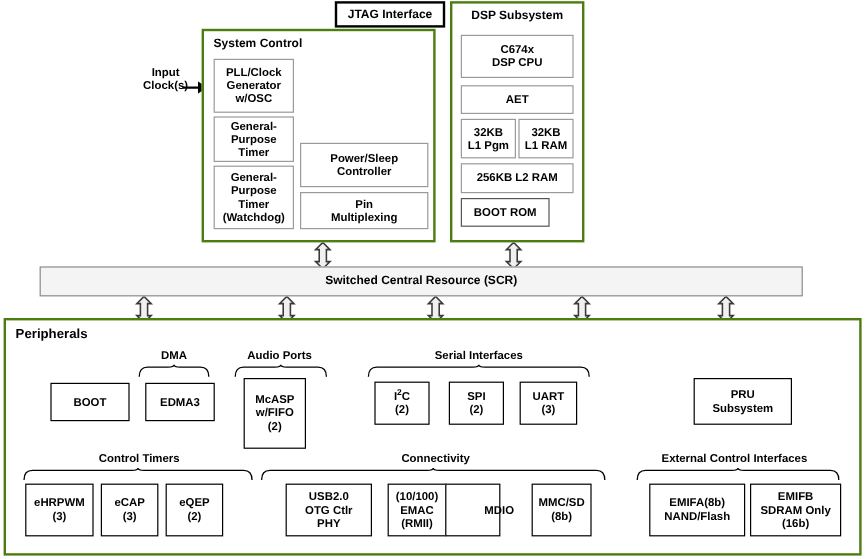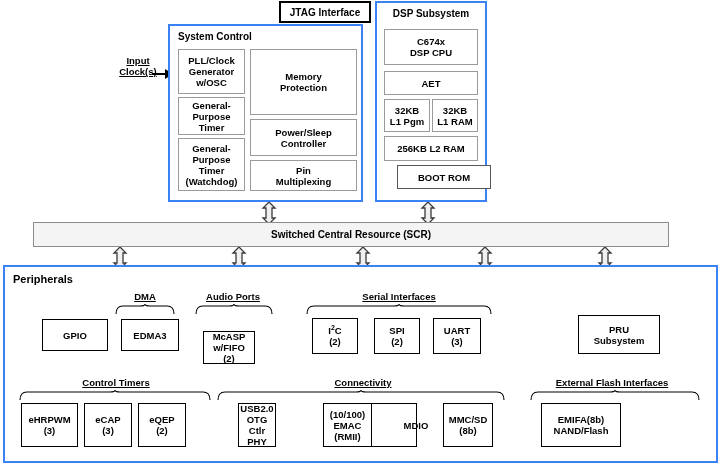--- a/index.html
+++ b/index.html
@@ -14,21 +14,21 @@
     height:466px;
     overflow:hidden;
     background:#ffffff;
   }
 
   
   .abs{position:absolute;box-sizing:border-box;}
 
   
   .grp{
-    border:2px solid #3b82f6;
+    border:2px solid #4d7c0f;
     background:#ffffff;
   }
   .grp-title{
     position:absolute;
     font-weight:bold;
     font-size:10px;
     color:#000;
     white-space:nowrap;
   }
 
@@ -64,21 +64,20 @@
   .pblock.join-l{border-left-width:1.5px;}
 
   .label{
     position:absolute;
     font-size:9.5px;
     font-weight:bold;
     color:#000;
     text-align:center;
     white-space:nowrap;
     line-height:11px;
-    text-decoration:underline;
   }
 
   
   .jtag{
     border:2px solid #000;
     background:#ffffff;
     display:flex;align-items:center;justify-content:center;
     font-size:10px;font-weight:bold;color:#000;
   }
 
@@ -128,23 +127,20 @@
     <div class="abs cell" style="left:8px;top:23px;width:67px;height:45px;">
       <div>PLL/Clock<br>Generator<br>w/OSC</div>
     </div>
     <div class="abs cell" style="left:8px;top:71px;width:67px;height:38px;">
       <div>General-<br>Purpose<br>Timer</div>
     </div>
     <div class="abs cell" style="left:8px;top:112px;width:67px;height:53px;">
       <div>General-<br>Purpose<br>Timer<br>(Watchdog)</div>
     </div>
 
-    <div class="abs cell" style="left:80px;top:23px;width:107px;height:66px;">
-      <div>Memory<br>Protection</div>
-    </div>
     <div class="abs cell" style="left:80px;top:93px;width:107px;height:37px;">
       <div>Power/Sleep<br>Controller</div>
     </div>
     <div class="abs cell" style="left:80px;top:134px;width:107px;height:31px;">
       <div>Pin<br>Multiplexing</div>
     </div>
   </div>
 
   <div class="abs grp" style="left:375px;top:1px;width:112px;height:201px;">
     <div class="grp-title" style="left:0;top:5px;width:108px;text-align:center;">DSP Subsystem</div>
@@ -157,21 +153,21 @@
     </div>
     <div class="abs cell" style="left:7px;top:96px;width:46px;height:33px;">
       <div>32KB<br>L1 Pgm</div>
     </div>
     <div class="abs cell" style="left:55px;top:96px;width:46px;height:33px;">
       <div>32KB<br>L1 RAM</div>
     </div>
     <div class="abs cell" style="left:7px;top:133px;width:94px;height:25px;">
       <div>256KB L2 RAM</div>
     </div>
-    <div class="abs cell" style="left:7px;top:162px;width:94px;height:24px;border-color:#555;margin-left:13px;">
+    <div class="abs cell" style="left:7px;top:162px;width:74px;height:24px;border-color:#555;">
       <div>BOOT ROM</div>
     </div>
   </div>
 
   <div class="conn" style="left:256px;top:202px;">
     <svg width="26" height="22" viewBox="0 0 26 22">
       <polygon points="13,0 19,6 16,6 16,16 19,16 13,22 7,16 10,16 10,6 7,6" fill="#f0f0f0" stroke="#3a3a3a" stroke-width="1.3"></polygon>
     </svg>
   </div>
   <div class="conn" style="left:415px;top:202px;">
@@ -227,44 +223,44 @@
         <path d="M1,10 Q1,2 8,2 L34,2 Q39,2 39,0 Q39,2 44,2 L70,2 Q77,2 77,10" fill="none" stroke="#000" stroke-width="1.1"></path>
       </svg>
     </div>
     <div class="brace" style="left:301px;top:37px;">
       <svg width="186" height="11" viewBox="0 0 186 11">
         <path d="M1,10 Q1,2 8,2 L88,2 Q93,2 93,0 Q93,2 98,2 L178,2 Q185,2 185,10" fill="none" stroke="#000" stroke-width="1.1"></path>
       </svg>
     </div>
 
     <div class="abs pblock" style="left:37px;top:52px;width:66px;height:32px;">
-      <div>GPIO</div>
+      <div>BOOT</div>
     </div>
     <div class="abs pblock" style="left:116px;top:52px;width:58px;height:32px;">
       <div>EDMA3</div>
     </div>
-    <div class="abs pblock" style="left:198px;top:64px;width:52px;height:33px;">
+    <div class="abs pblock" style="left:198px;top:48px;width:52px;height:59px;">
       <div>McASP<br>w/FIFO<br>(2)</div>
     </div>
     <div class="abs pblock" style="left:307px;top:51px;width:46px;height:36px;">
       <div>I<sup>2</sup>C<br>(2)</div>
     </div>
     <div class="abs pblock" style="left:369px;top:51px;width:46px;height:36px;">
       <div>SPI<br>(2)</div>
     </div>
     <div class="abs pblock" style="left:428px;top:51px;width:48px;height:36px;">
       <div>UART<br>(3)</div>
     </div>
     <div class="abs pblock" style="left:573px;top:48px;width:82px;height:39px;">
       <div>PRU<br>Subsystem</div>
     </div>
 
     <div class="label" style="left:53px;top:110px;width:116px;">Control Timers</div>
     <div class="label" style="left:305px;top:110px;width:106px;">Connectivity</div>
-    <div class="label" style="left:512px;top:110px;width:190px;">External Flash Interfaces</div>
+    <div class="label" style="left:512px;top:110px;width:190px;">External Control Interfaces</div>
 
     <div class="brace" style="left:14px;top:123px;">
       <svg width="192" height="11" viewBox="0 0 192 11">
         <path d="M1,10 Q1,2 8,2 L91,2 Q96,2 96,0 Q96,2 101,2 L184,2 Q191,2 191,10" fill="none" stroke="#000" stroke-width="1.1"></path>
       </svg>
     </div>
     <div class="brace" style="left:212px;top:123px;">
       <svg width="288" height="11" viewBox="0 0 288 11">
         <path d="M1,10 Q1,2 8,2 L139,2 Q144,2 144,0 Q144,2 149,2 L280,2 Q287,2 287,10" fill="none" stroke="#000" stroke-width="1.1"></path>
       </svg>
@@ -278,31 +274,34 @@
     <div class="abs pblock" style="left:16px;top:136px;width:57px;height:44px;">
       <div>eHRPWM<br>(3)</div>
     </div>
     <div class="abs pblock" style="left:79px;top:136px;width:48px;height:44px;">
       <div>eCAP<br>(3)</div>
     </div>
     <div class="abs pblock" style="left:133px;top:136px;width:48px;height:44px;">
       <div>eQEP<br>(2)</div>
     </div>
 
-    <div class="abs pblock" style="left:233px;top:136px;width:38px;height:44px;">
+    <div class="abs pblock" style="left:233px;top:136px;width:72px;height:44px;">
       <div>USB2.0<br>OTG Ctlr<br>PHY</div>
     </div>
     <div class="abs pblock" style="left:318px;top:136px;width:49px;height:44px;">
       <div>(10/100)<br>EMAC<br>(RMII)</div>
     </div>
     <div class="abs pblock join-l" style="left:366px;top:136px;width:40px;height:44px;padding-left:44px;">
       <div>MDIO</div>
     </div>
     <div class="abs pblock" style="left:438px;top:136px;width:50px;height:44px;">
       <div>MMC/SD<br>(8b)</div>
     </div>
 
     <div class="abs pblock" style="left:536px;top:136px;width:80px;height:44px;">
       <div>EMIFA(8b)<br>NAND/Flash</div>
     </div>
+    <div class="abs pblock" style="left:620px;top:136px;width:76px;height:44px;">
+      <div>EMIFB<br>SDRAM Only<br>(16b)</div>
+    </div>
   </div>
 
 </div>
 
 </body></html>

